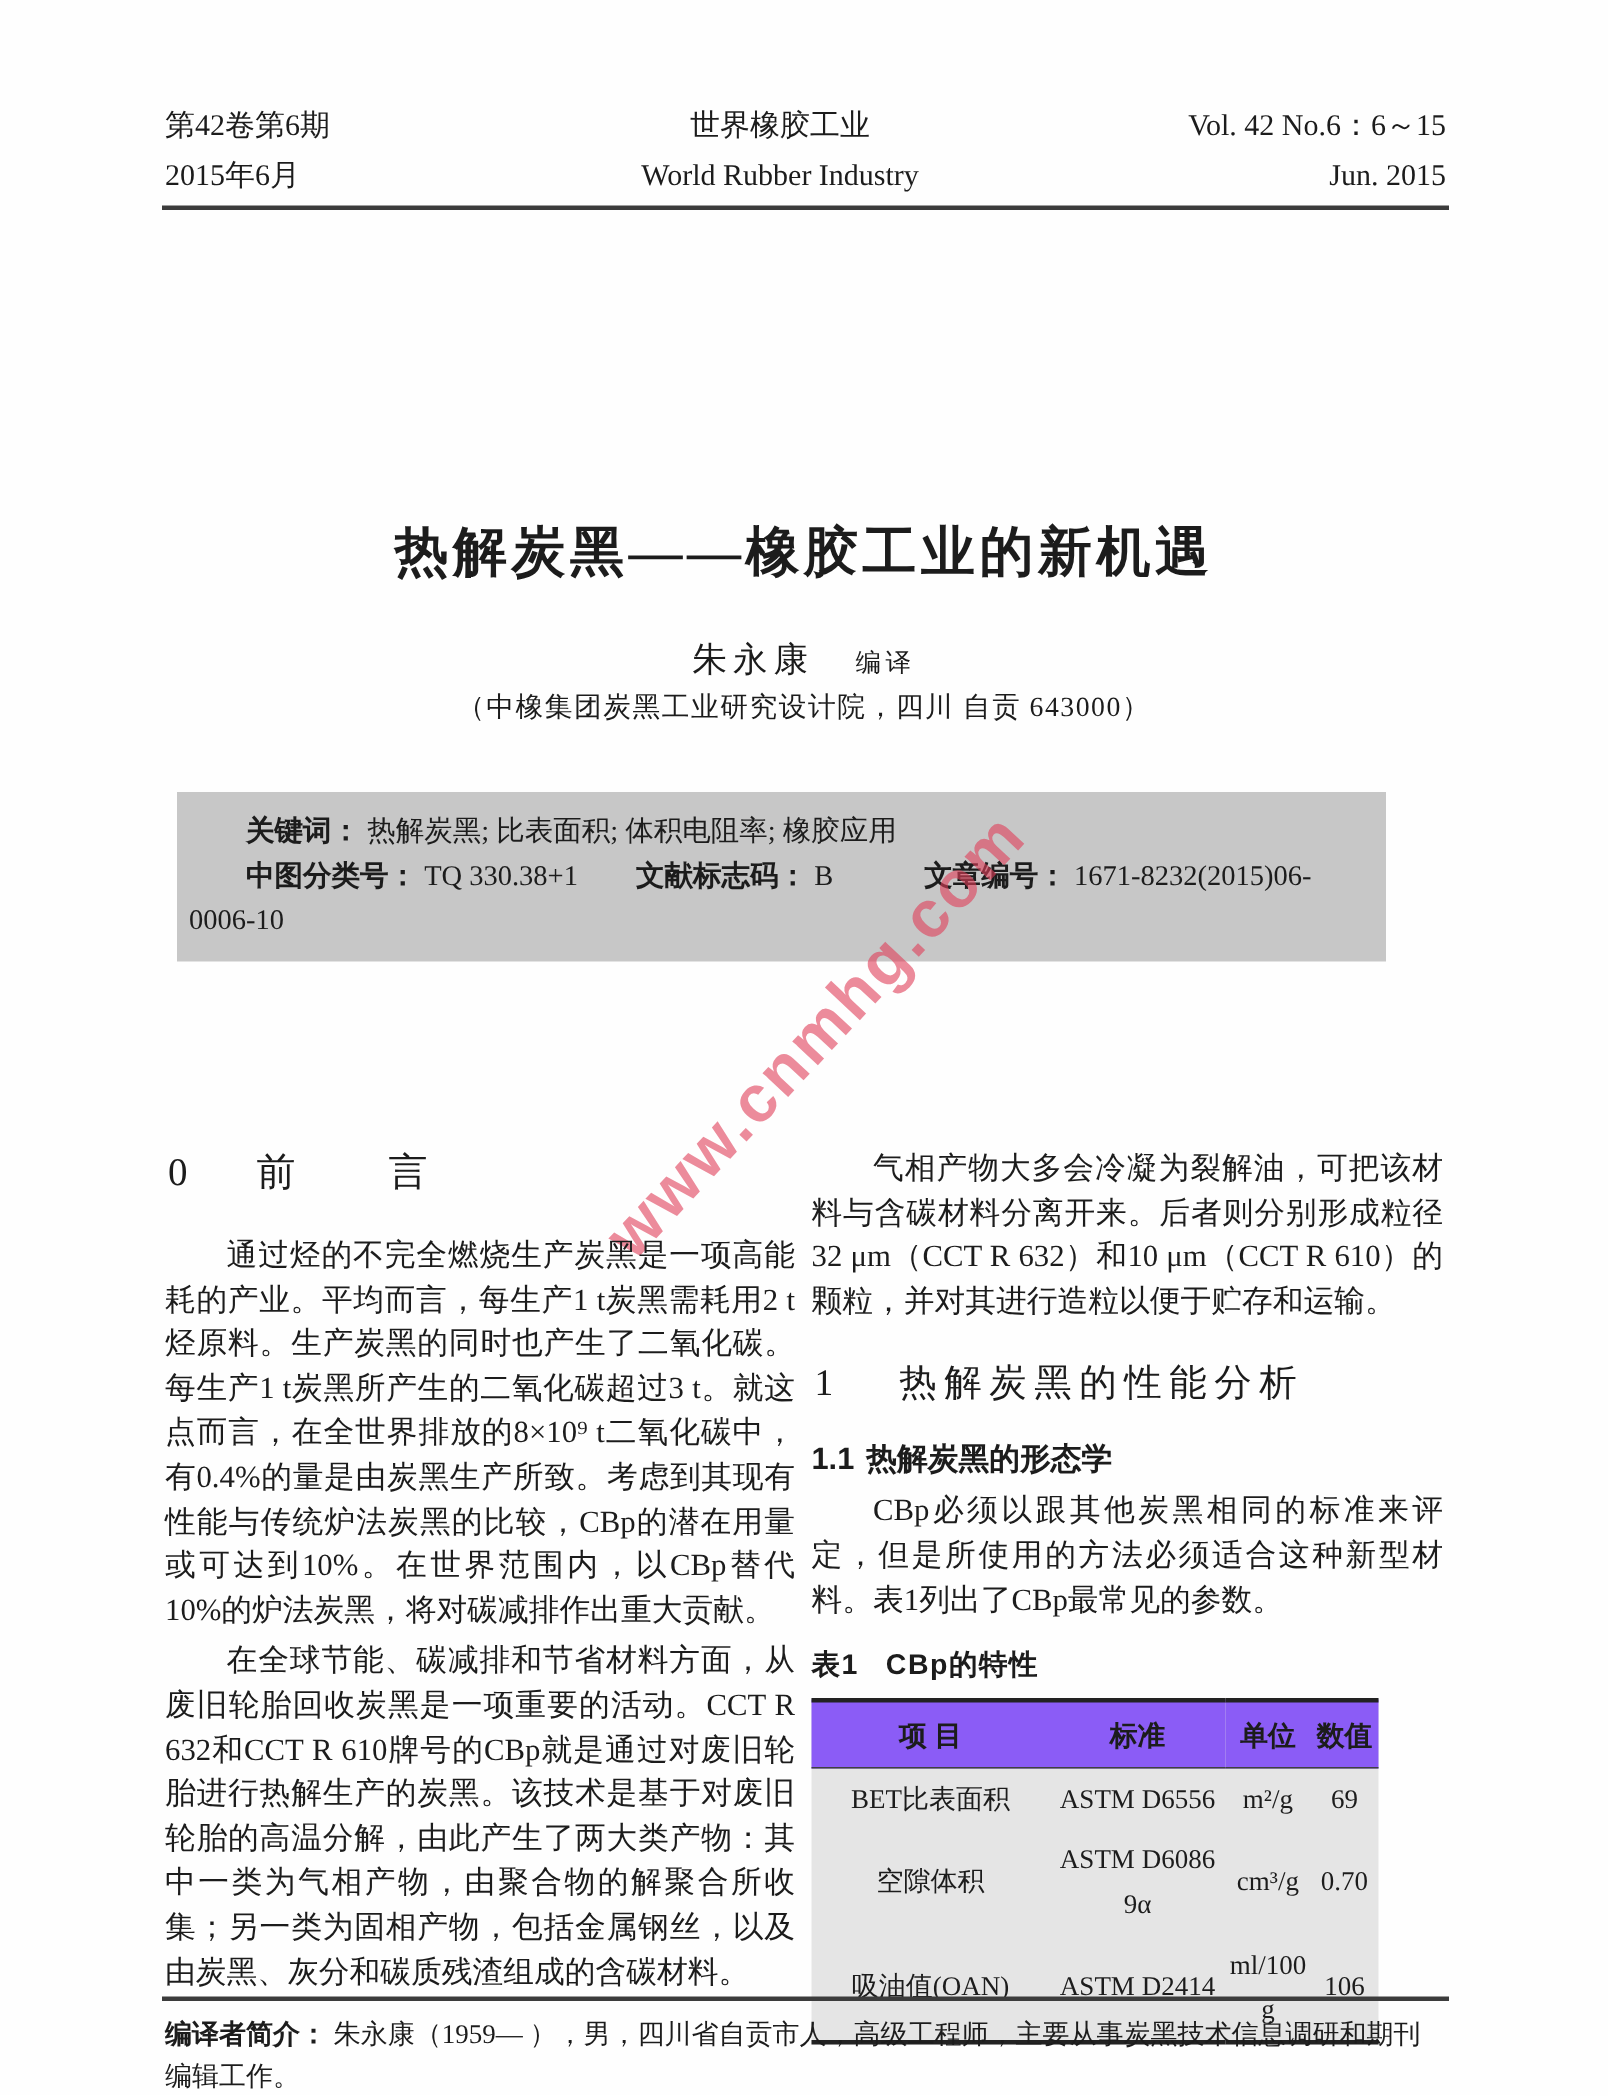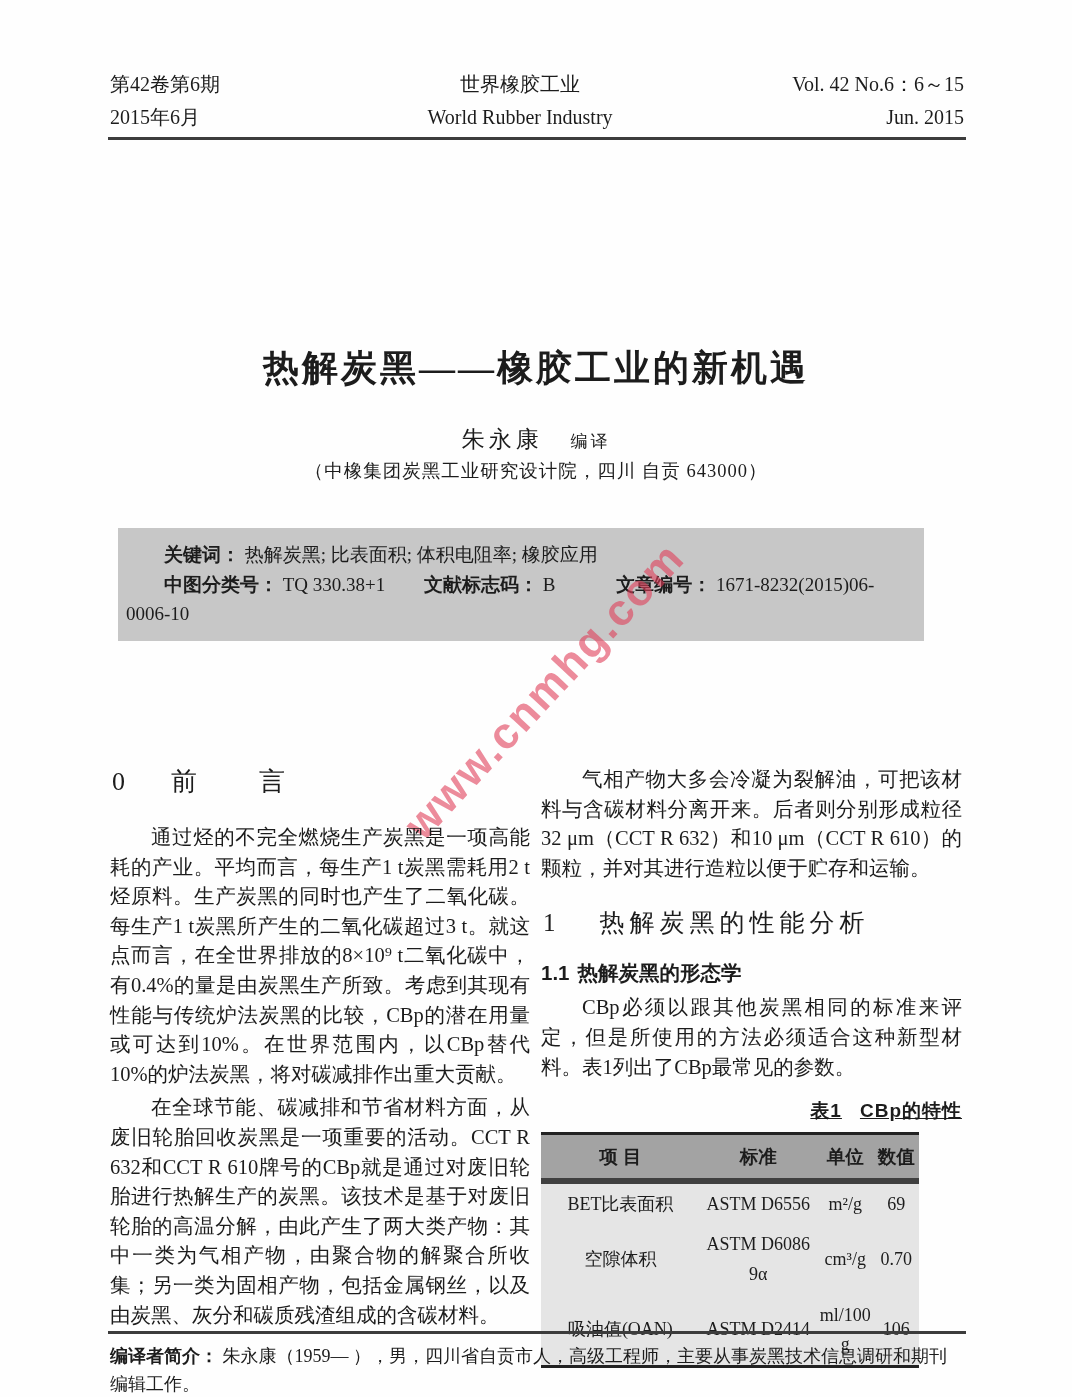--- a/index.html
+++ b/index.html
@@ -51,26 +51,26 @@
       font-weight:normal;}
   .h0 .h0-title{letter-spacing:18px;}
 
   .h1x{display:flex;gap:44px;font-size:25px;line-height:32px;margin:24px 0 20px 2px;}
   .h1x .h1-title{letter-spacing:5px;}
 
   .h11{display:flex;gap:8px;font-family:"Liberation Sans","DejaVu Sans",sans-serif;
        font-weight:bold;font-size:20.5px;line-height:28px;margin:2px 0 6px 0;}
 
   
-  .tbl-caption{text-align:right;font-family:"Liberation Sans","DejaVu Sans",sans-serif;
-               font-weight:bold;font-size:19px;margin:14px 0 6px 0;letter-spacing:1px;text-decoration:underline;}
+  .tbl-caption{text-align:left;font-family:"Liberation Sans","DejaVu Sans",sans-serif;
+               font-weight:bold;font-size:19px;margin:14px 0 6px 0;letter-spacing:1px;}
   .tbl-caption .cap-gap{display:inline-block;width:18px;}
   table.cbp{width:378px;border-collapse:collapse;border-top:3px solid #222;
             border-bottom:3px solid #222;background:#e5e5e5;font-size:18px;margin-left:0;}
-  table.cbp thead tr{background:#a3a3a3;border-bottom:6px solid #404040;}
+  table.cbp thead tr{background:#8b5cf6;border-bottom:1px solid #404040;}
   table.cbp th{font-family:"Liberation Sans","DejaVu Sans",sans-serif;font-weight:bold;
                padding:7px 2px;text-align:center;font-size:18.5px;}
   table.cbp td{padding:5.5px 2px;text-align:center;}
   .c-item{width:42%;}
   .c-std{width:31%;}
   .c-unit{width:15%;}
   .c-val{width:12%;margin-left:24px;}
 
   
   .footer-rule{position:absolute;left:108px;top:1331px;width:858px;height:0;

